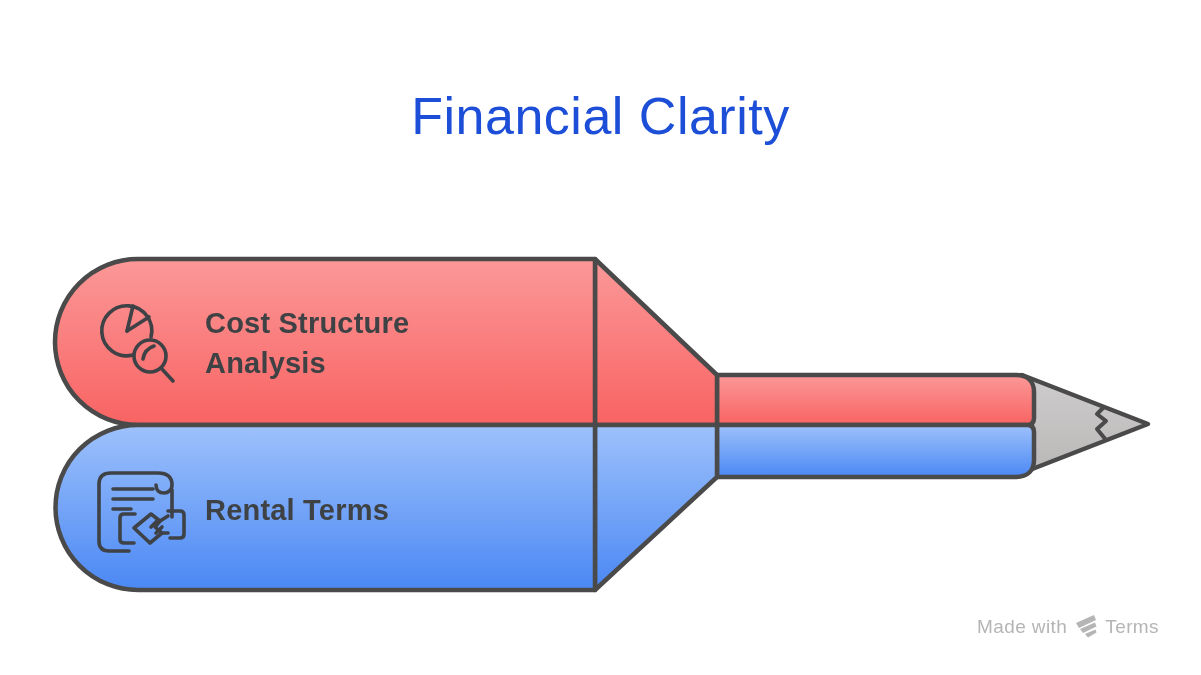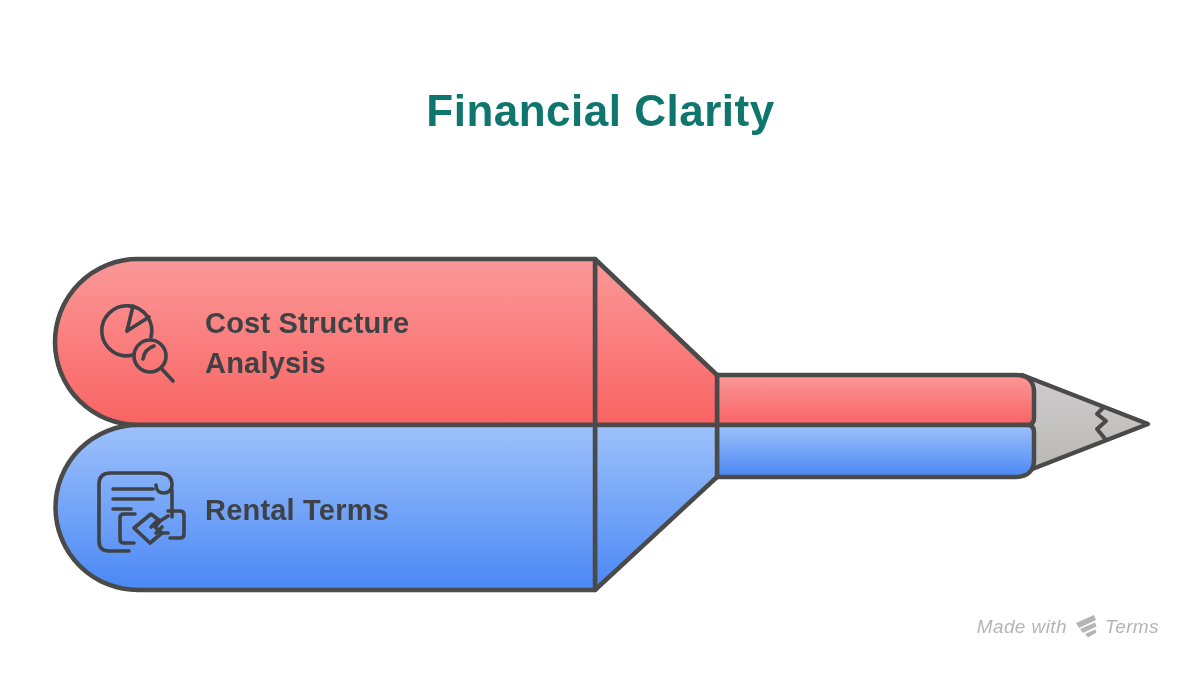--- a/index.html
+++ b/index.html
@@ -7,43 +7,43 @@
     position:relative;
     width:1201px;height:675px;
     background:#ffffff;
     overflow:hidden;
     font-family:"Liberation Sans", sans-serif;
   }
   .page-title{
     position:absolute;
     left:0; top:86px; width:100%;
     text-align:center;
-    font-size:44px; font-weight:bold;
-    color:#0f766e;
+    font-size:52px; font-weight:normal;
+    color:#1d4ed8;
     letter-spacing:0.5px;
     margin:0;
   }
   .diagram-svg{position:absolute;left:0;top:0;}
   .shape{stroke:#4a4a4a;stroke-width:4.5;stroke-linejoin:round;}
   .thin{stroke:#4a4a4a;stroke-width:4;stroke-linejoin:round;fill:none;}
   .icon{stroke:#3e4145;stroke-width:3.6;fill:none;stroke-linecap:round;stroke-linejoin:round;}
   .section-label{
     position:absolute;
     font-size:29px;font-weight:bold;
     color:#3f4245;
     line-height:40px;
     letter-spacing:0.2px;
   }
   .label-top{left:205px;top:303px;width:260px;}
   .label-bottom{left:205px;top:490px;width:340px;}
   .watermark{
     position:absolute;
     right:42px; top:614px;
     display:flex;align-items:center;gap:8px;
-    font-size:19px;color:#b5b5b5;letter-spacing:0.4px;font-style:italic;
+    font-size:19px;color:#b5b5b5;letter-spacing:0.4px;
   }
   .napkin-logo{display:block;}
 </style>
 </head>
 <body>
 
 <div class="canvas">
 
   <h1 class="page-title">Financial Clarity</h1>
 

